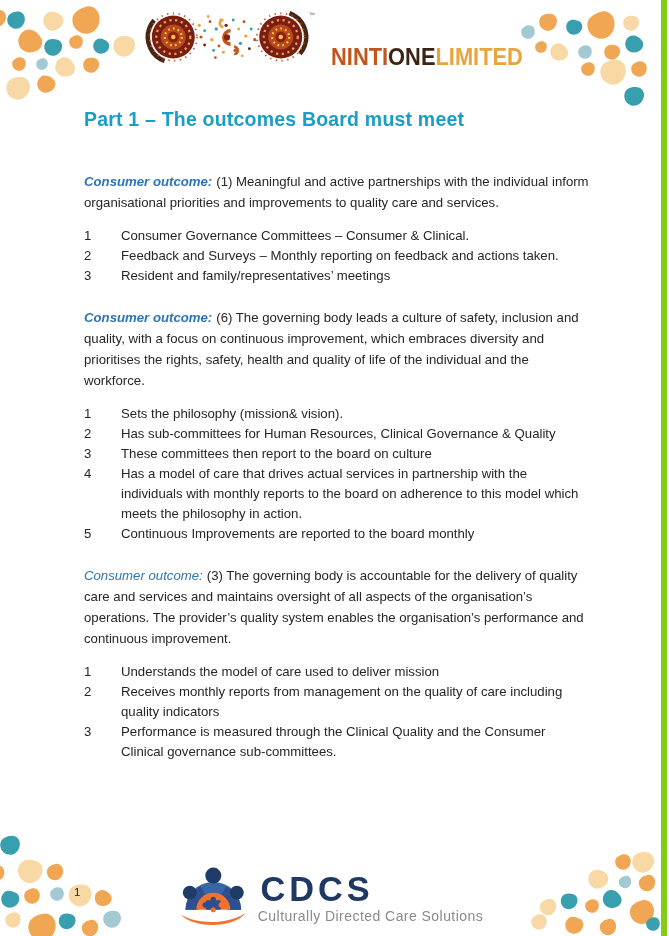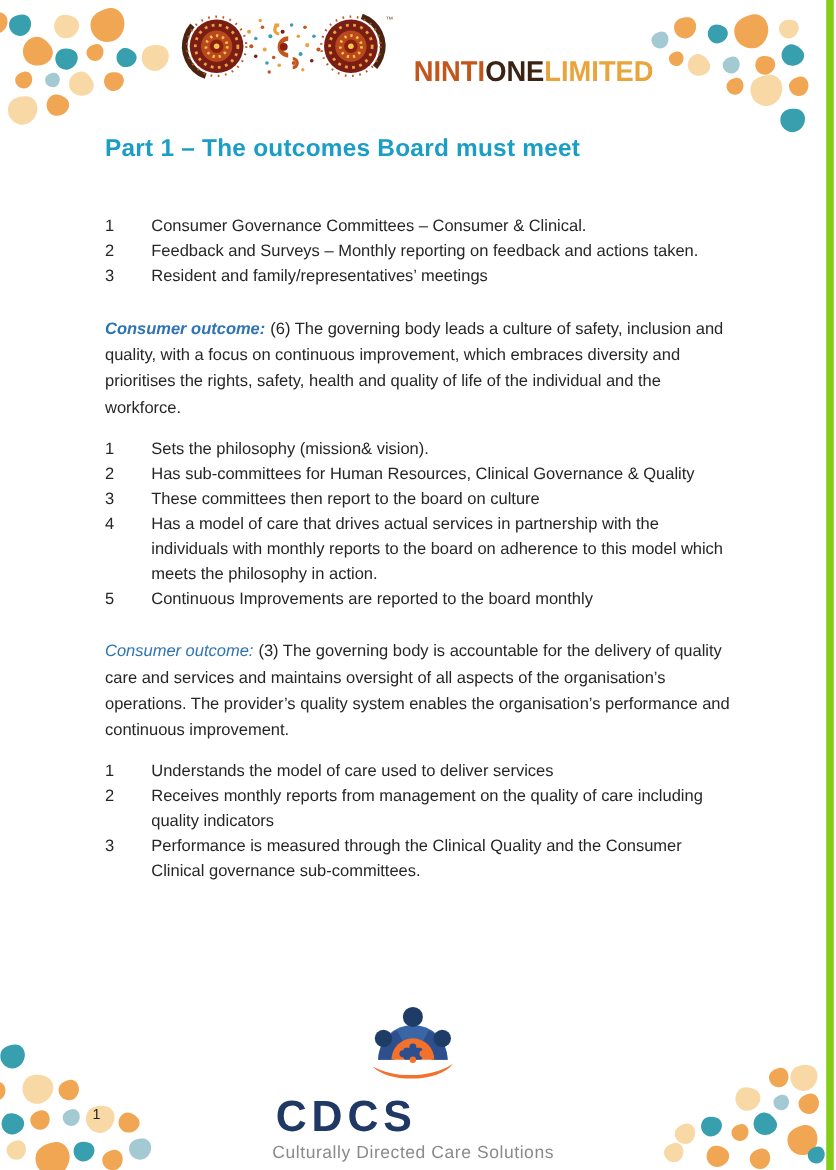--- a/index.html
+++ b/index.html
@@ -69,21 +69,20 @@
 
   
   .footer {
     position: absolute;
     left: 50%;
     bottom: 7px;
     transform: translateX(-50%);
     display: flex;
     align-items: center;
     gap: 10px;
-    flex-direction: column;
   }
   .cdcs-textblock { text-align: left; }
   .cdcs-brand {
     font-size: 35px;
     font-weight: bold;
     color: #203864;
     letter-spacing: 4px;
     line-height: 34px;
     transform: scaleX(.98);
   }
@@ -348,20 +347,23 @@
       <text x="196" y="9" font-size="7" fill="#6b4a3a">™</text>
     </svg>
     <div class="logo-text"><span class="p1">NINTI</span><span class="p2">ONE</span><span class="p3">LIMITED</span></div>
   </div>
 
   <h1 class="page-title">Part 1 – The outcomes Board must meet</h1>
 
   <div class="content">
 
     <section>
+      <p class="para">
+        <span class="olabel">Consumer outcome:</span><span>(1) Meaningful and active partnerships with the individual inform organisational priorities and improvements to quality care and services.</span>
+      </p>
       <div class="olist">
 
           <div class="row">
             <span class="num">1</span>
             <span class="itext">Consumer Governance Committees – Consumer &amp; Clinical.</span>
           </div>
 
           <div class="row">
             <span class="num">2</span>
             <span class="itext">Feedback and Surveys – Monthly reporting on feedback and actions taken.</span>
@@ -408,21 +410,21 @@
     </section>
 
     <section class="sec-light">
       <p class="para">
         <span class="olabel">Consumer outcome:</span><span>(3) The governing body is accountable for the delivery of quality care and services and maintains oversight of all aspects of the organisation’s operations. The provider’s quality system enables the organisation’s performance and continuous improvement.</span>
       </p>
       <div class="olist">
 
           <div class="row">
             <span class="num">1</span>
-            <span class="itext">Understands the model of care used to deliver services</span>
+            <span class="itext">Understands the model of care used to deliver mission</span>
           </div>
 
           <div class="row">
             <span class="num">2</span>
             <span class="itext">Receives monthly reports from management on the quality of care including quality indicators</span>
           </div>
 
           <div class="row">
             <span class="num">3</span>
             <span class="itext">Performance is measured through the Clinical Quality and the Consumer Clinical governance sub-committees.</span>

